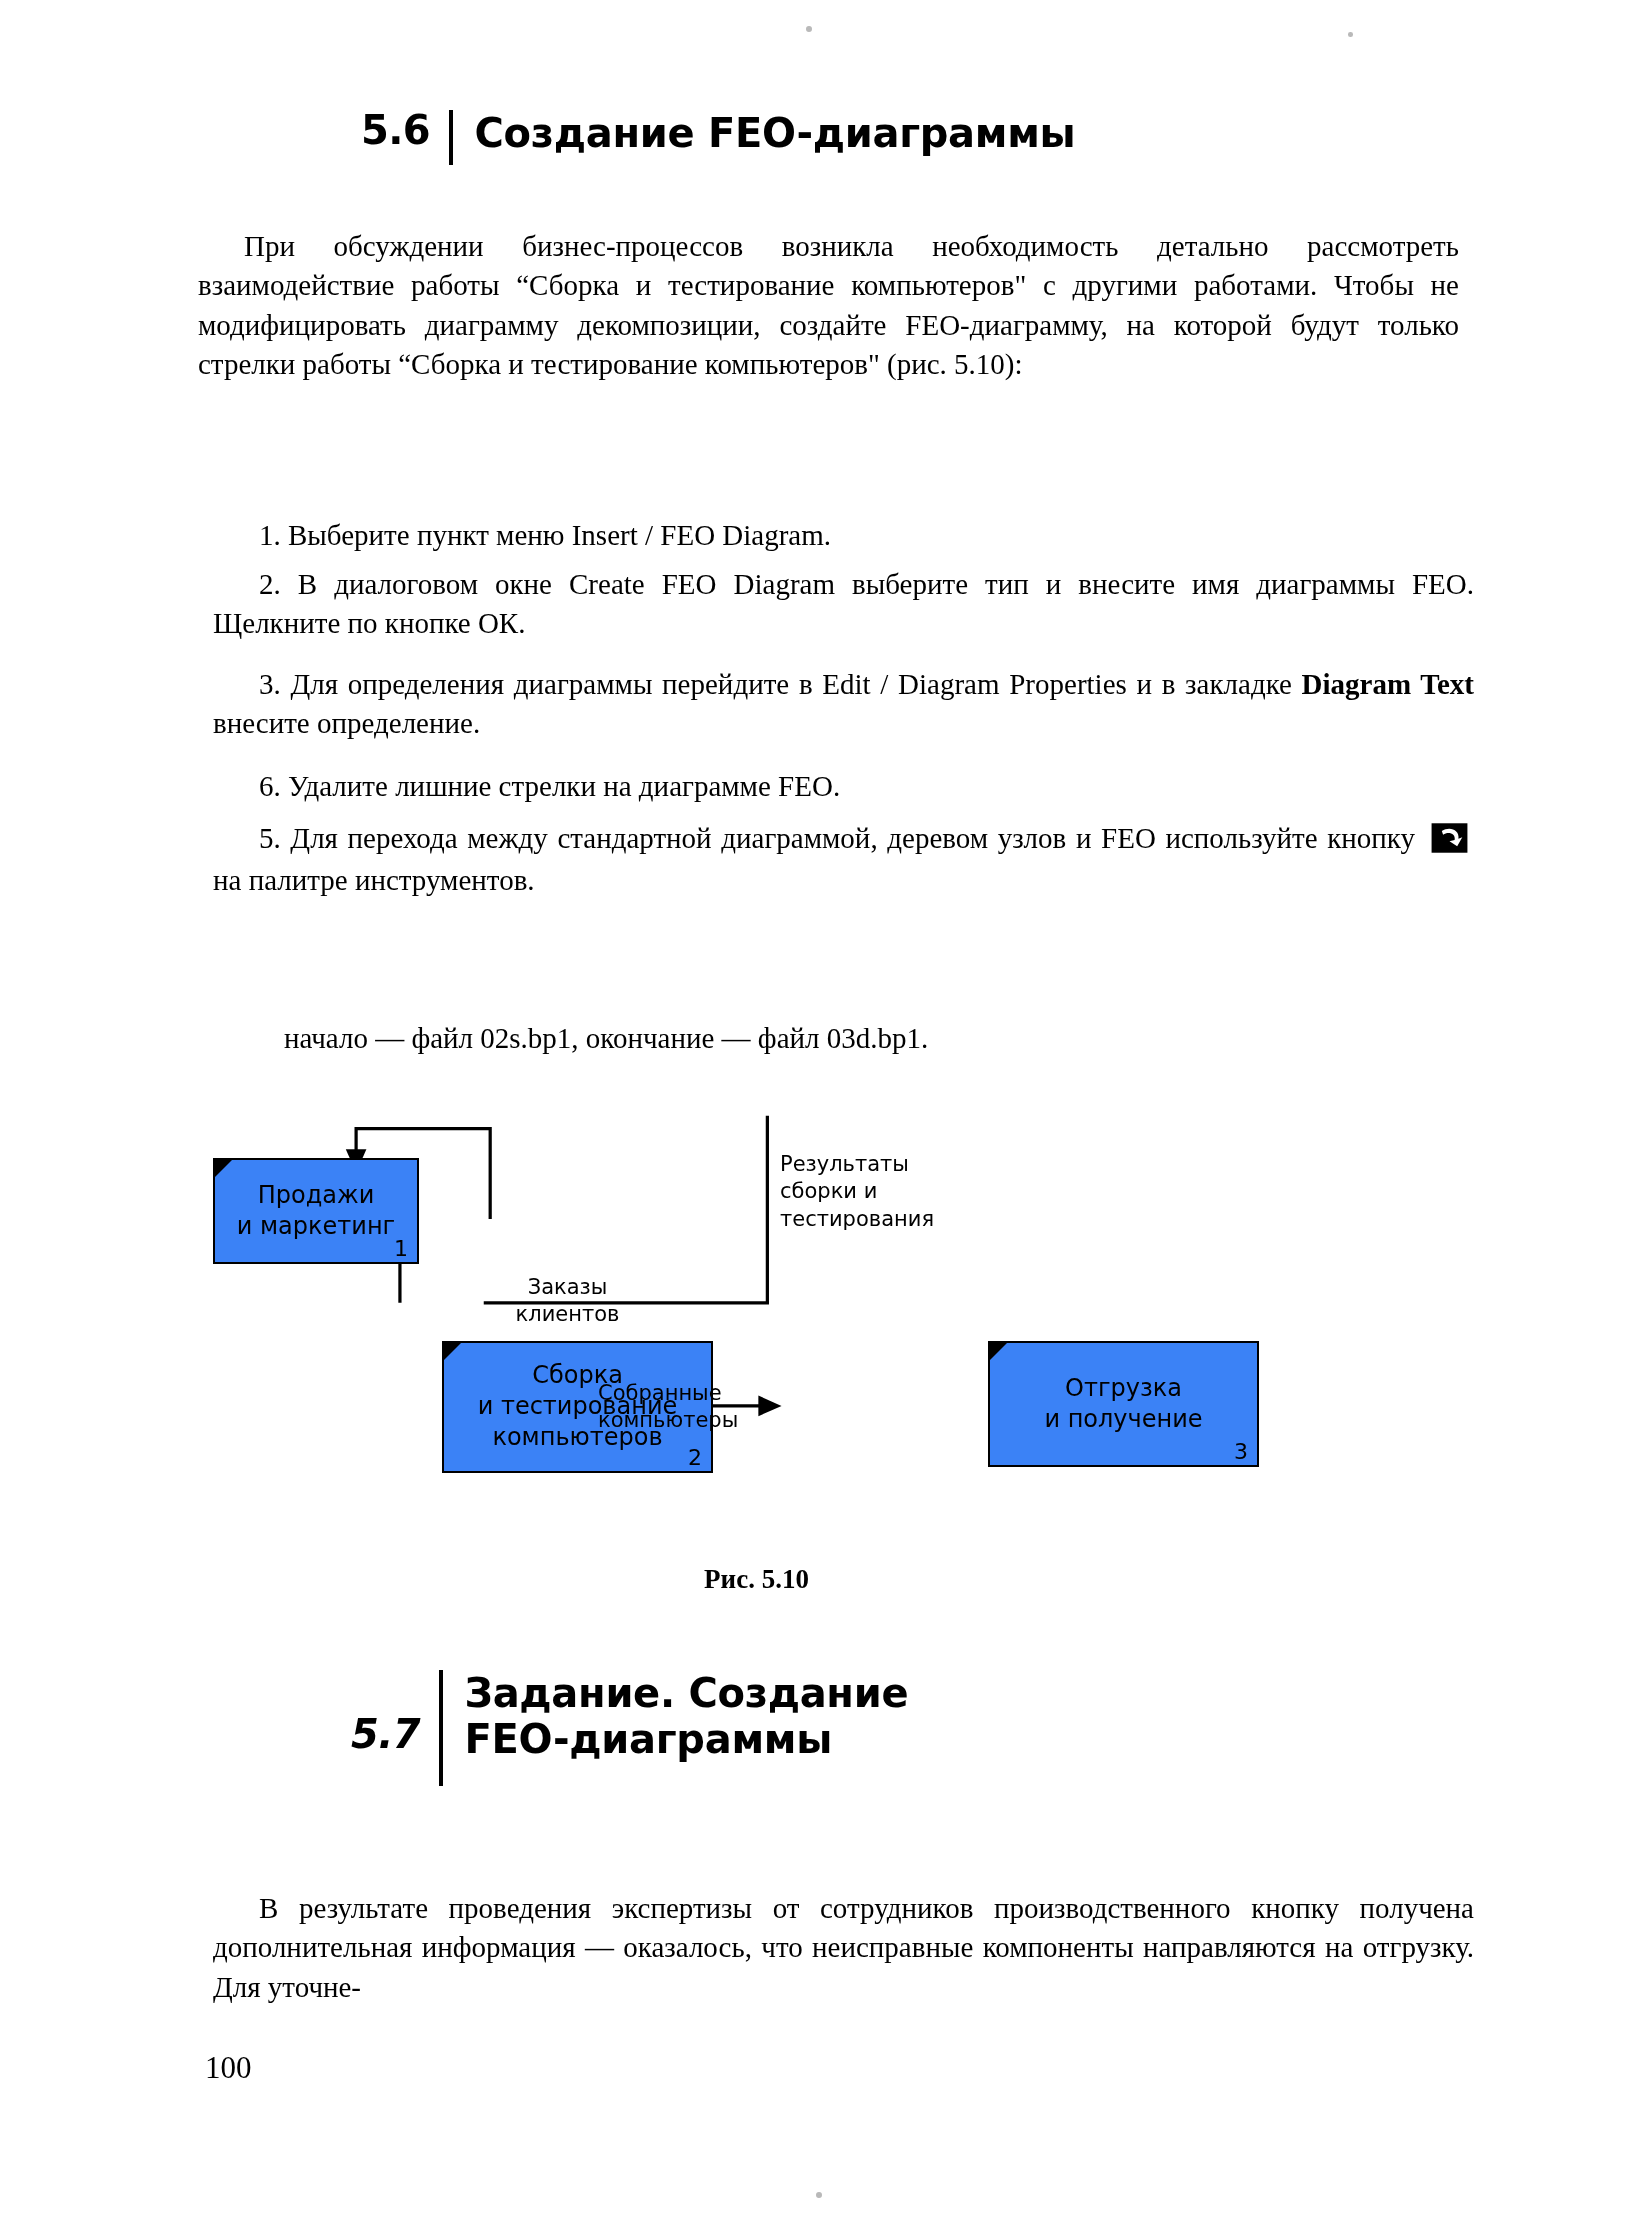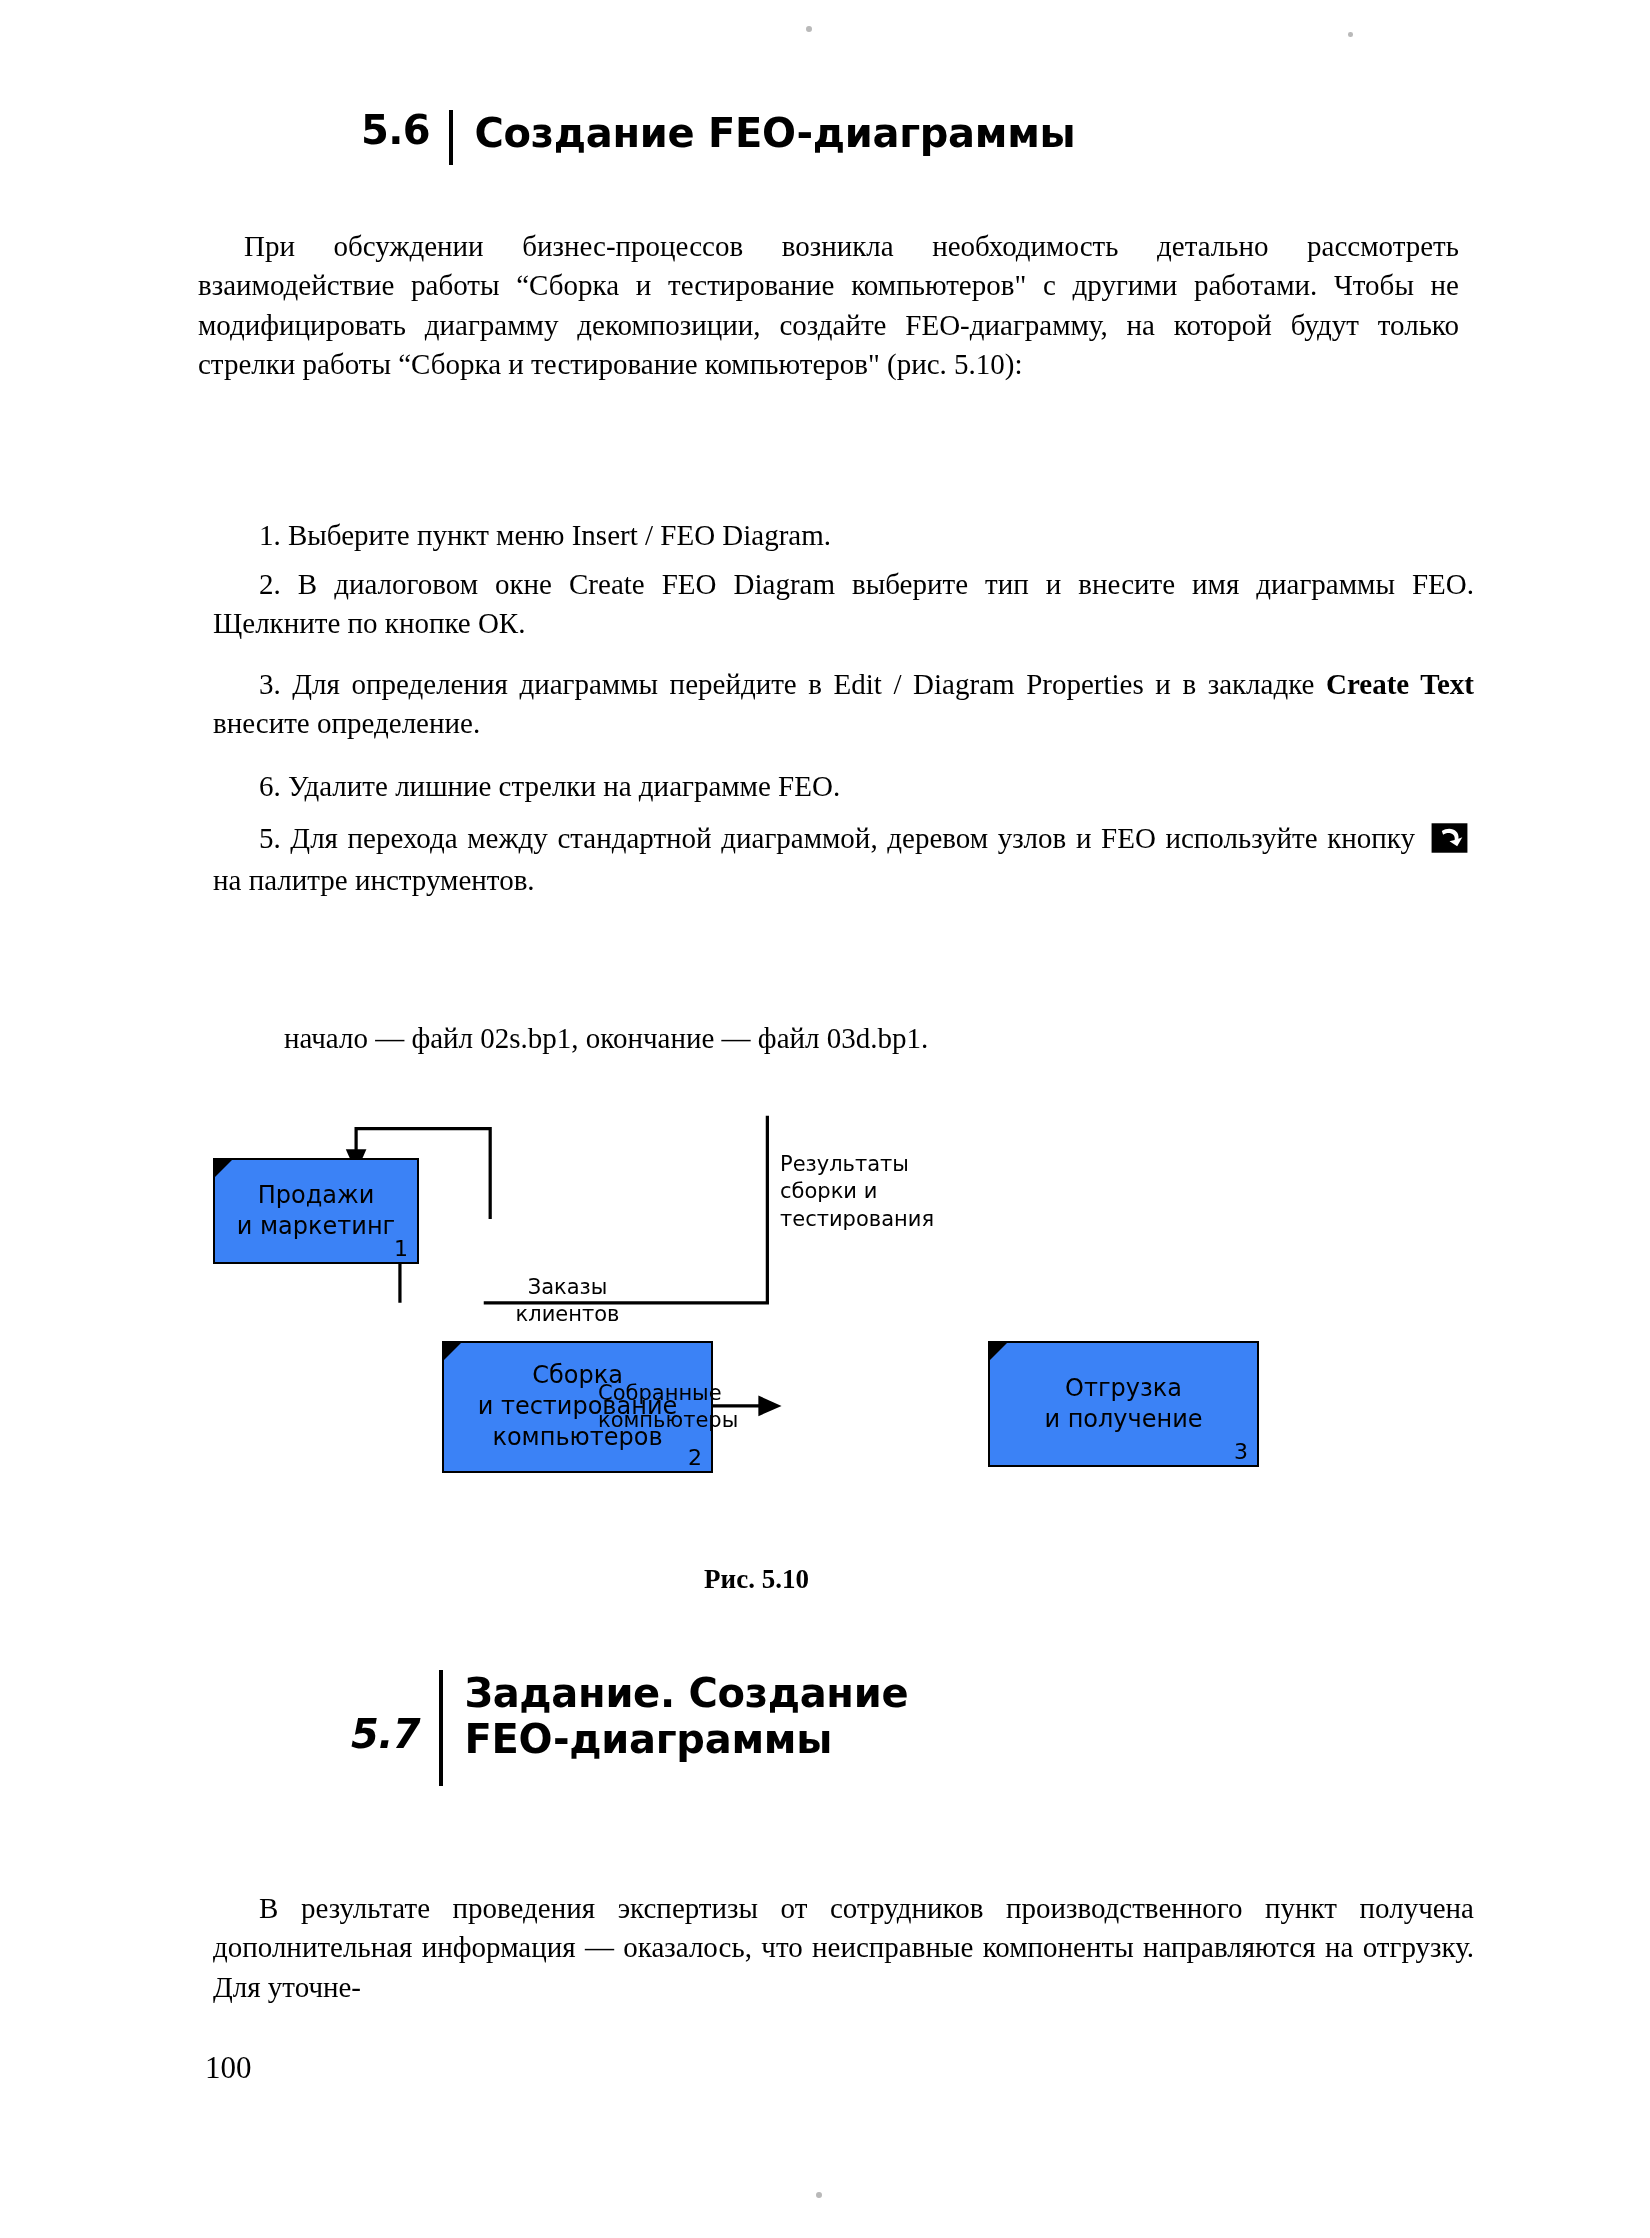--- a/index.html
+++ b/index.html
@@ -162,21 +162,21 @@
     <div class="section-title">Создание FEO-диаграммы</div>
   </div>
 
   <div class="para indent" style="left:198px; top:227px; width:1261px;">При обсуждении бизнес-процессов возникла необходимость детально рассмотреть взаимодействие работы “Сборка и тестирование компьютеров" с другими работами. Чтобы не модифицировать диаграмму декомпозиции, создайте FEO-диаграмму, на которой будут только стрелки работы “Сборка и тестирование компьютеров" (рис. 5.10):</div>
 
   <div class="para no-just" style="left:259px; top:516px; width:1219px;">1. Выберите пункт меню Insert / FEO Diagram.</div>
 
   <div class="para" style="left:213px; top:565px; width:1261px; text-indent:46px;">2. В диалоговом окне Create FEO Diagram выберите тип и внесите имя диаграммы FEO. Щелкните по кнопке ОК.</div>
 
   <div class="para" style="left:213px; top:665px; width:1261px; text-indent:46px;">
-    <span>3. Для определения диаграммы перейдите в Edit / Diagram Properties и в закладке </span><span class="b">Create Text</span><span> внесите определение.</span>
+    <span>3. Для определения диаграммы перейдите в Edit / Diagram Properties и в закладке </span><span class="b">Diagram Text</span><span> внесите определение.</span>
   </div>
 
   <div class="para no-just" style="left:259px; top:767px; width:1219px;">6. Удалите лишние стрелки на диаграмме FEO.</div>
 
   <div class="para" style="left:213px; top:817px; width:1261px; text-indent:46px; line-height:1.45;">
     <span>5. Для перехода между стандартной диаграммой, деревом узлов и FEO используйте кнопку</span>
     <span class="tool-icon">
       <svg width="39" height="32" viewBox="0 0 60 50" xmlns="http://www.w3.org/2000/svg">
         <rect x="2" y="2" width="56" height="46" fill="#000"></rect>
         <path d="M18 14 C 30 6, 46 12, 44 26 L 50 24 L 42 38 L 30 30 L 38 28 C 40 18, 28 14, 20 20 Z" fill="#fff"></path>
@@ -241,21 +241,21 @@
 
   <div class="fig-caption">Рис. 5.10</div>
 
   <div class="section-head" style="left:351px; top:1670px; height:116px;">
     <div class="section-num" style="padding-top:44px;font-style:italic;">5.7</div>
     <div class="section-rule" style="height:116px;"></div>
     <div class="section-title">Задание. Создание
 FEO-диаграммы</div>
   </div>
 
-  <div class="para indent" style="left:213px; top:1889px; width:1261px;">В результате проведения экспертизы от сотрудников производственного пункт получена дополнительная информация — оказалось, что неисправные компоненты направляются на отгрузку. Для уточне-</div>
+  <div class="para indent" style="left:213px; top:1889px; width:1261px;">В результате проведения экспертизы от сотрудников производственного кнопку получена дополнительная информация — оказалось, что неисправные компоненты направляются на отгрузку. Для уточне-</div>
 
   <div class="page-num">100</div>
 
   <div class="speck" style="left:806px; top:26px; width:5.8px; height:5.8px;"></div>
   <div class="speck" style="left:816px; top:2192px; width:5.8px; height:5.8px;"></div>
   <div class="speck" style="left:1348px; top:32px; width:4.5px; height:4.5px;"></div>
 </div>
 
 
 </body></html>

